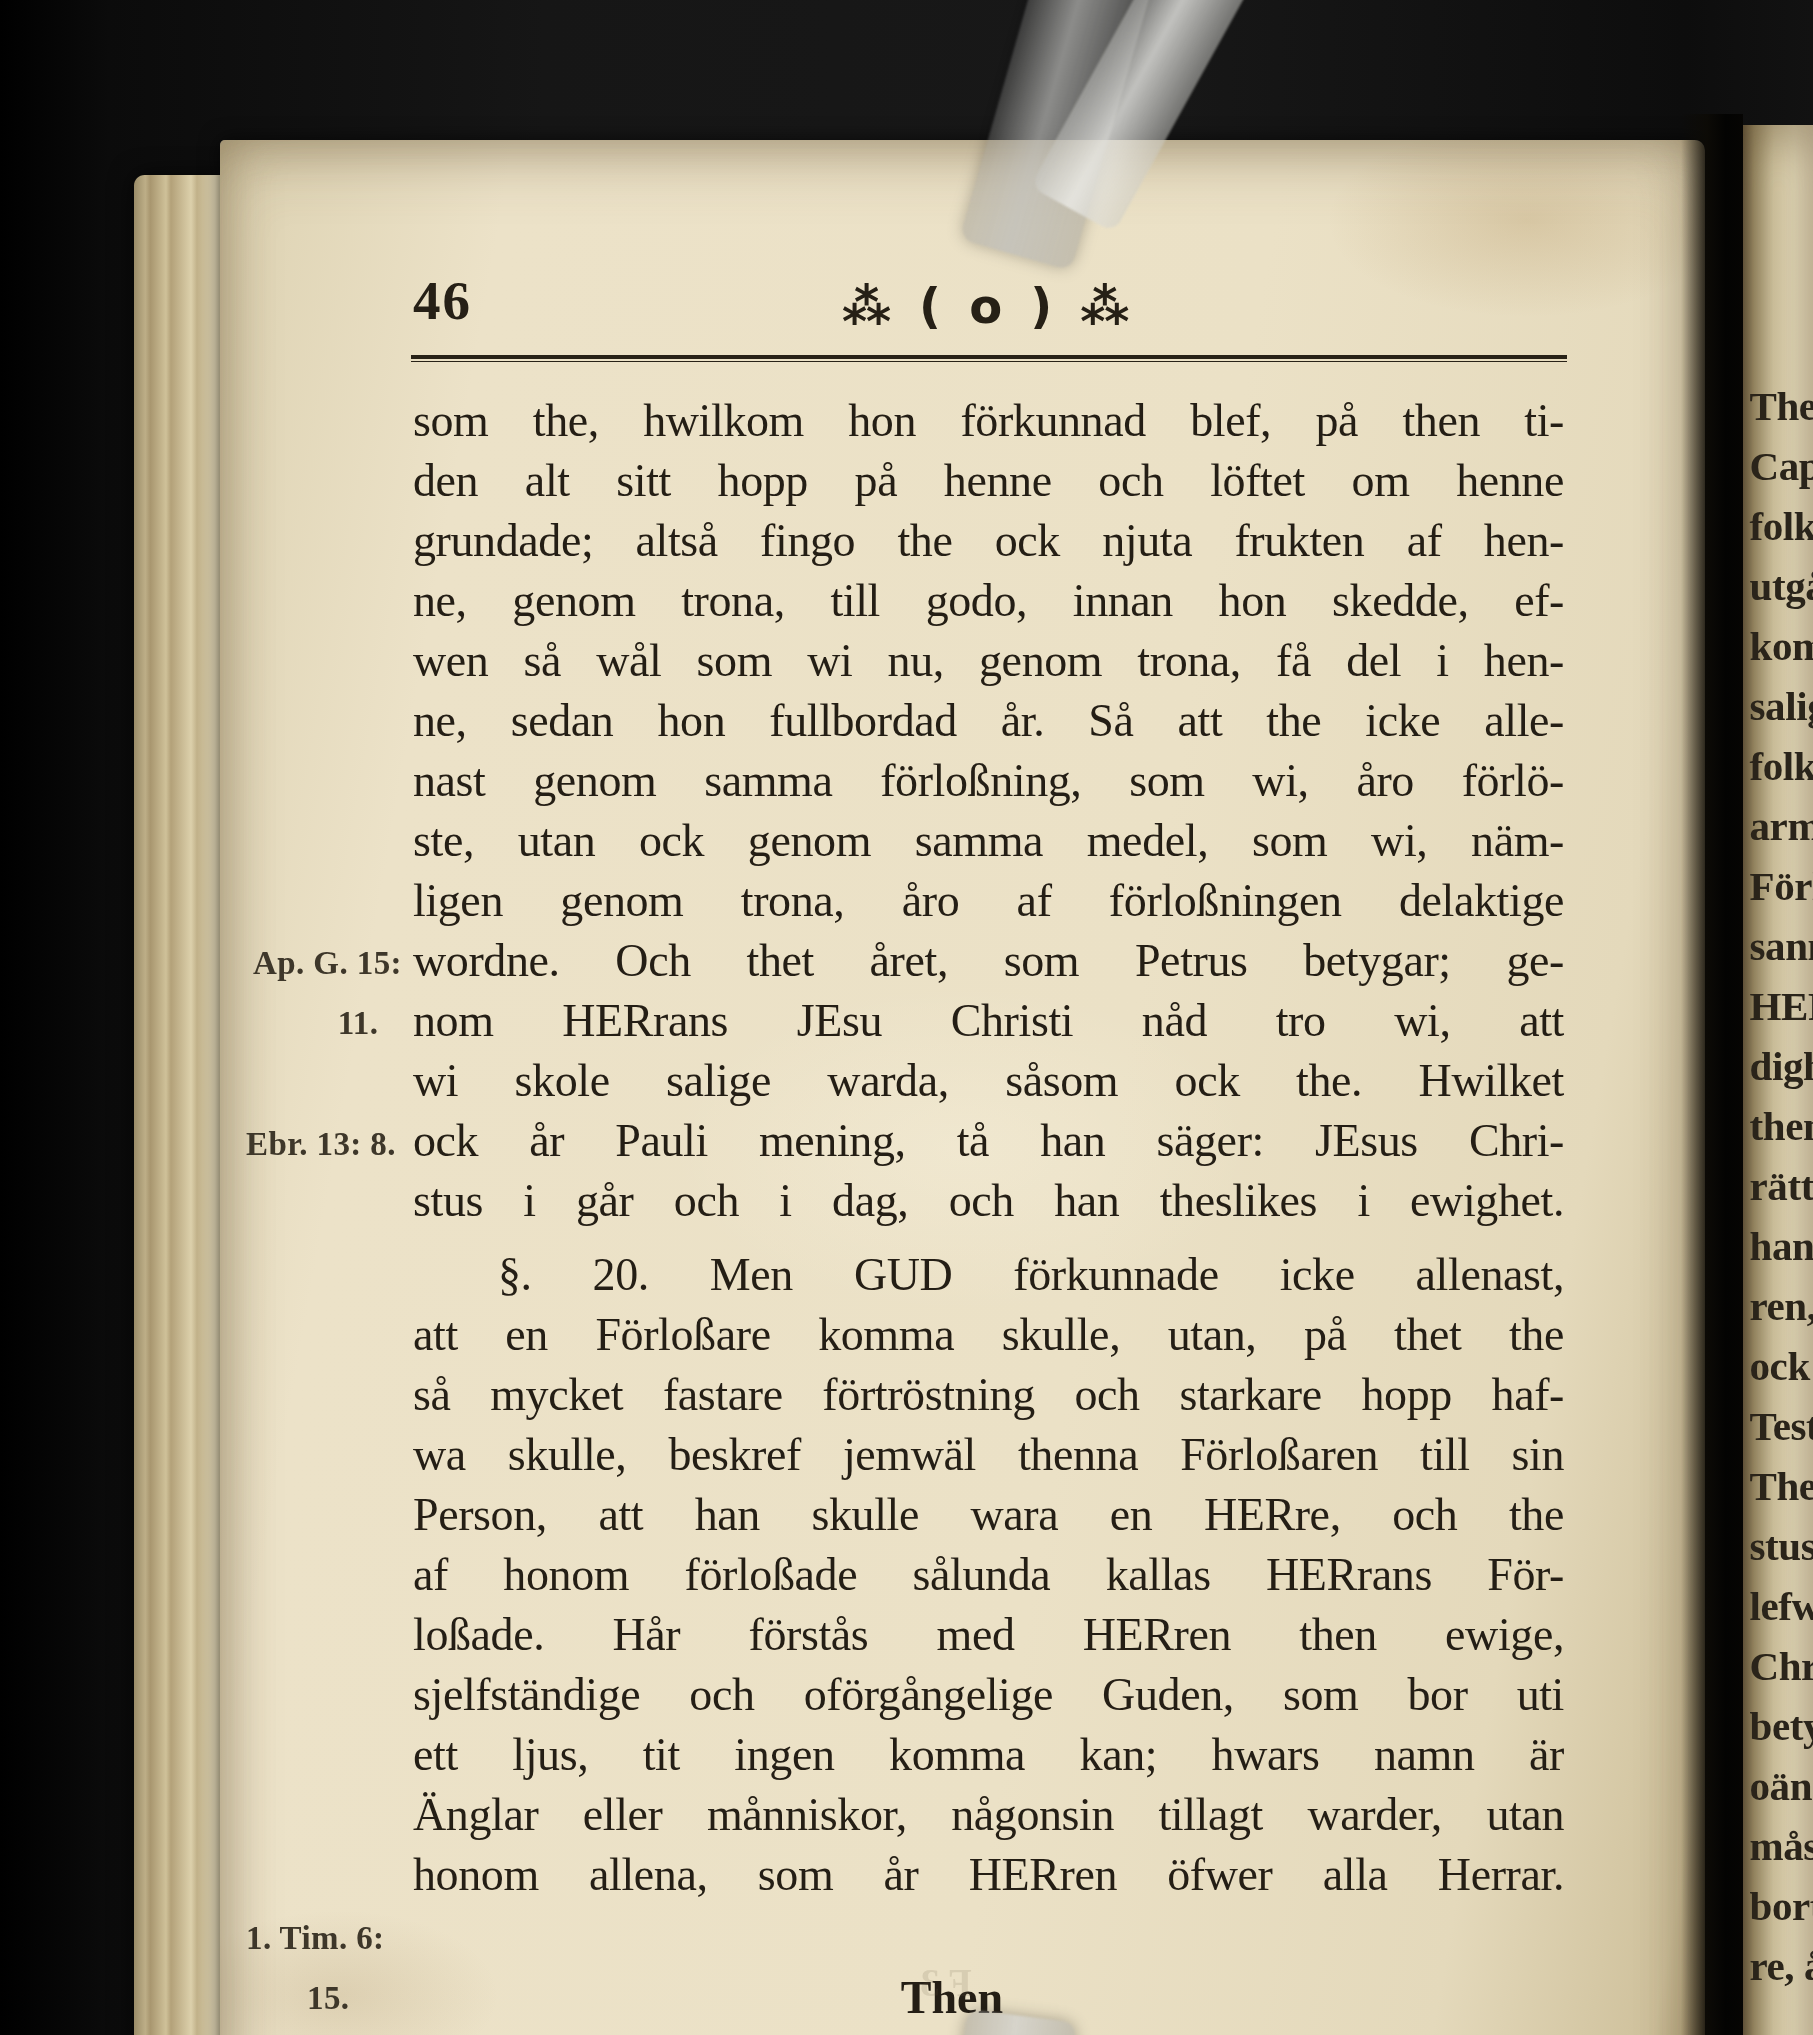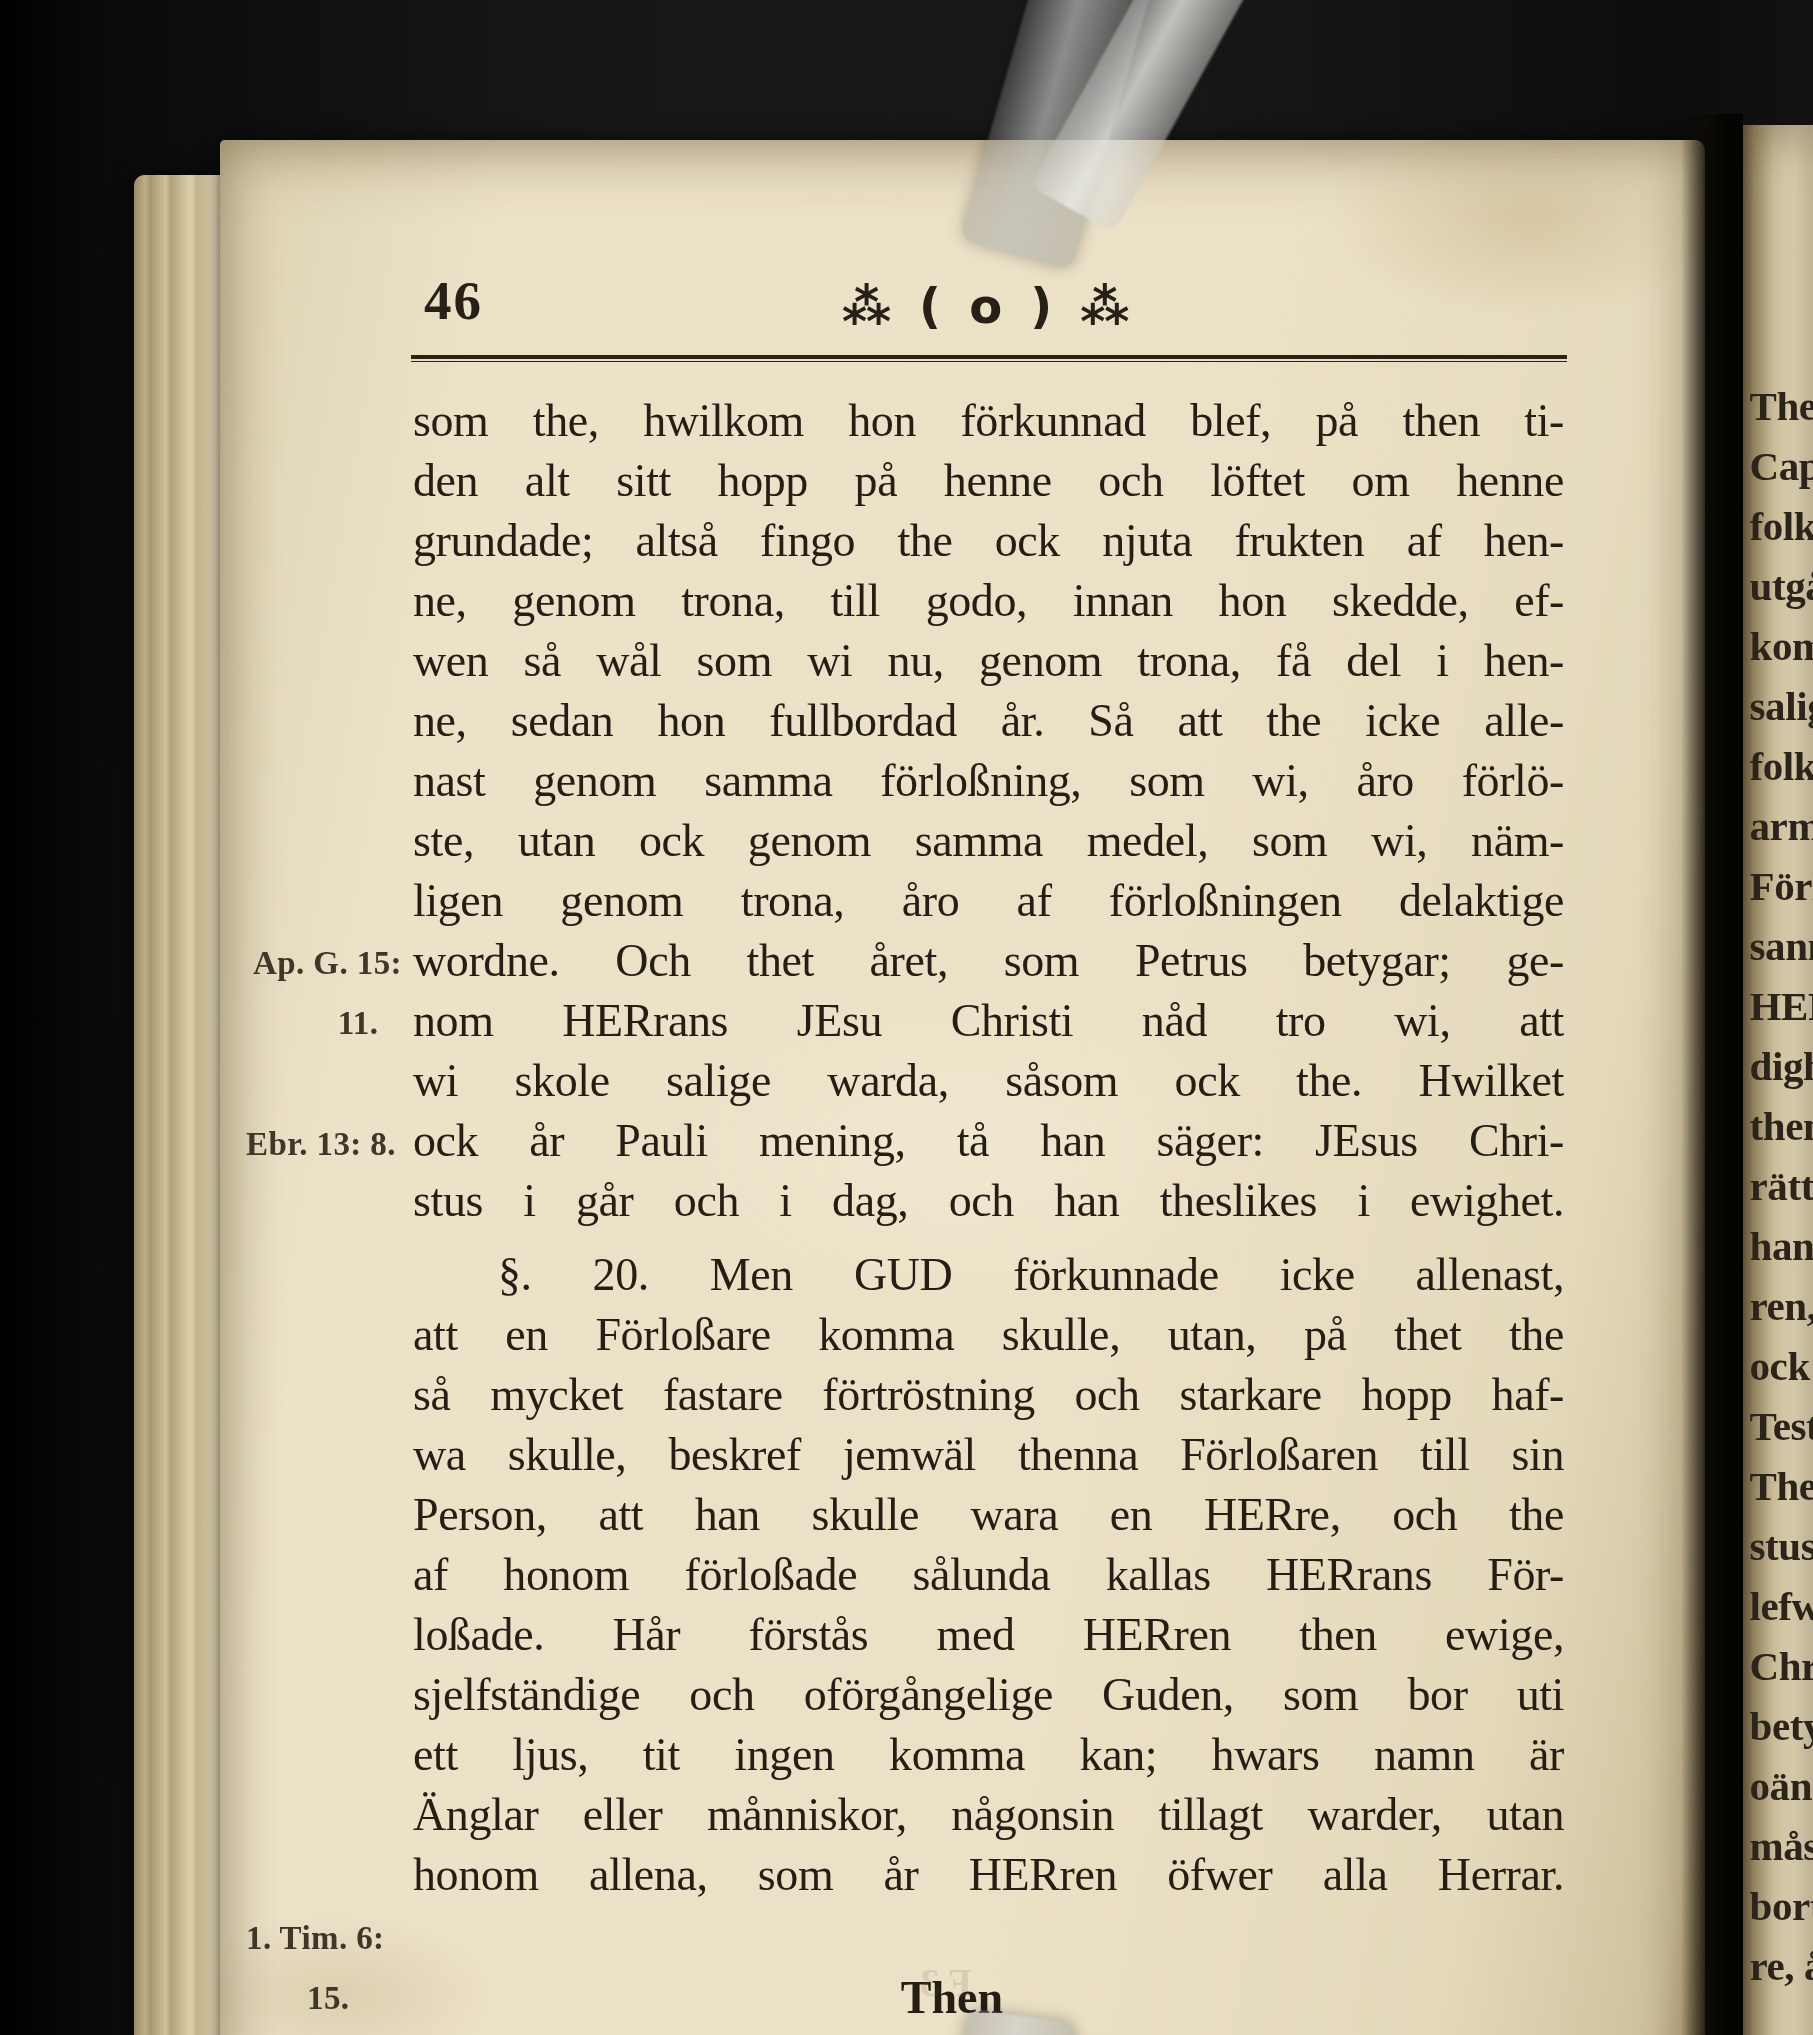--- a/index.html
+++ b/index.html
@@ -45,21 +45,21 @@
       inset 0 28.5px 57px rgba(100,80,45,0.18),
       inset 0 -37px 65px rgba(100,80,45,0.22),
       inset -20.4px 0 49px rgba(75,58,30,0.28),
       inset 16.3px 0 37px rgba(120,100,60,0.14),
       0 0 20.4px rgba(0,0,0,0.65);
     color: #241e15;
   }
 
   .pagenum {
     position: absolute;
-    left: 204px; top: 129px;
+    left: 193px; top: 129px;
     font-size: 55px;
     font-weight: 700;
     letter-spacing: 2px;
     color: #262016;
   }
   .ornament {
     position: absolute;
     left: 193px; top: 138px;
     width: 1151px;
     text-align: center;

